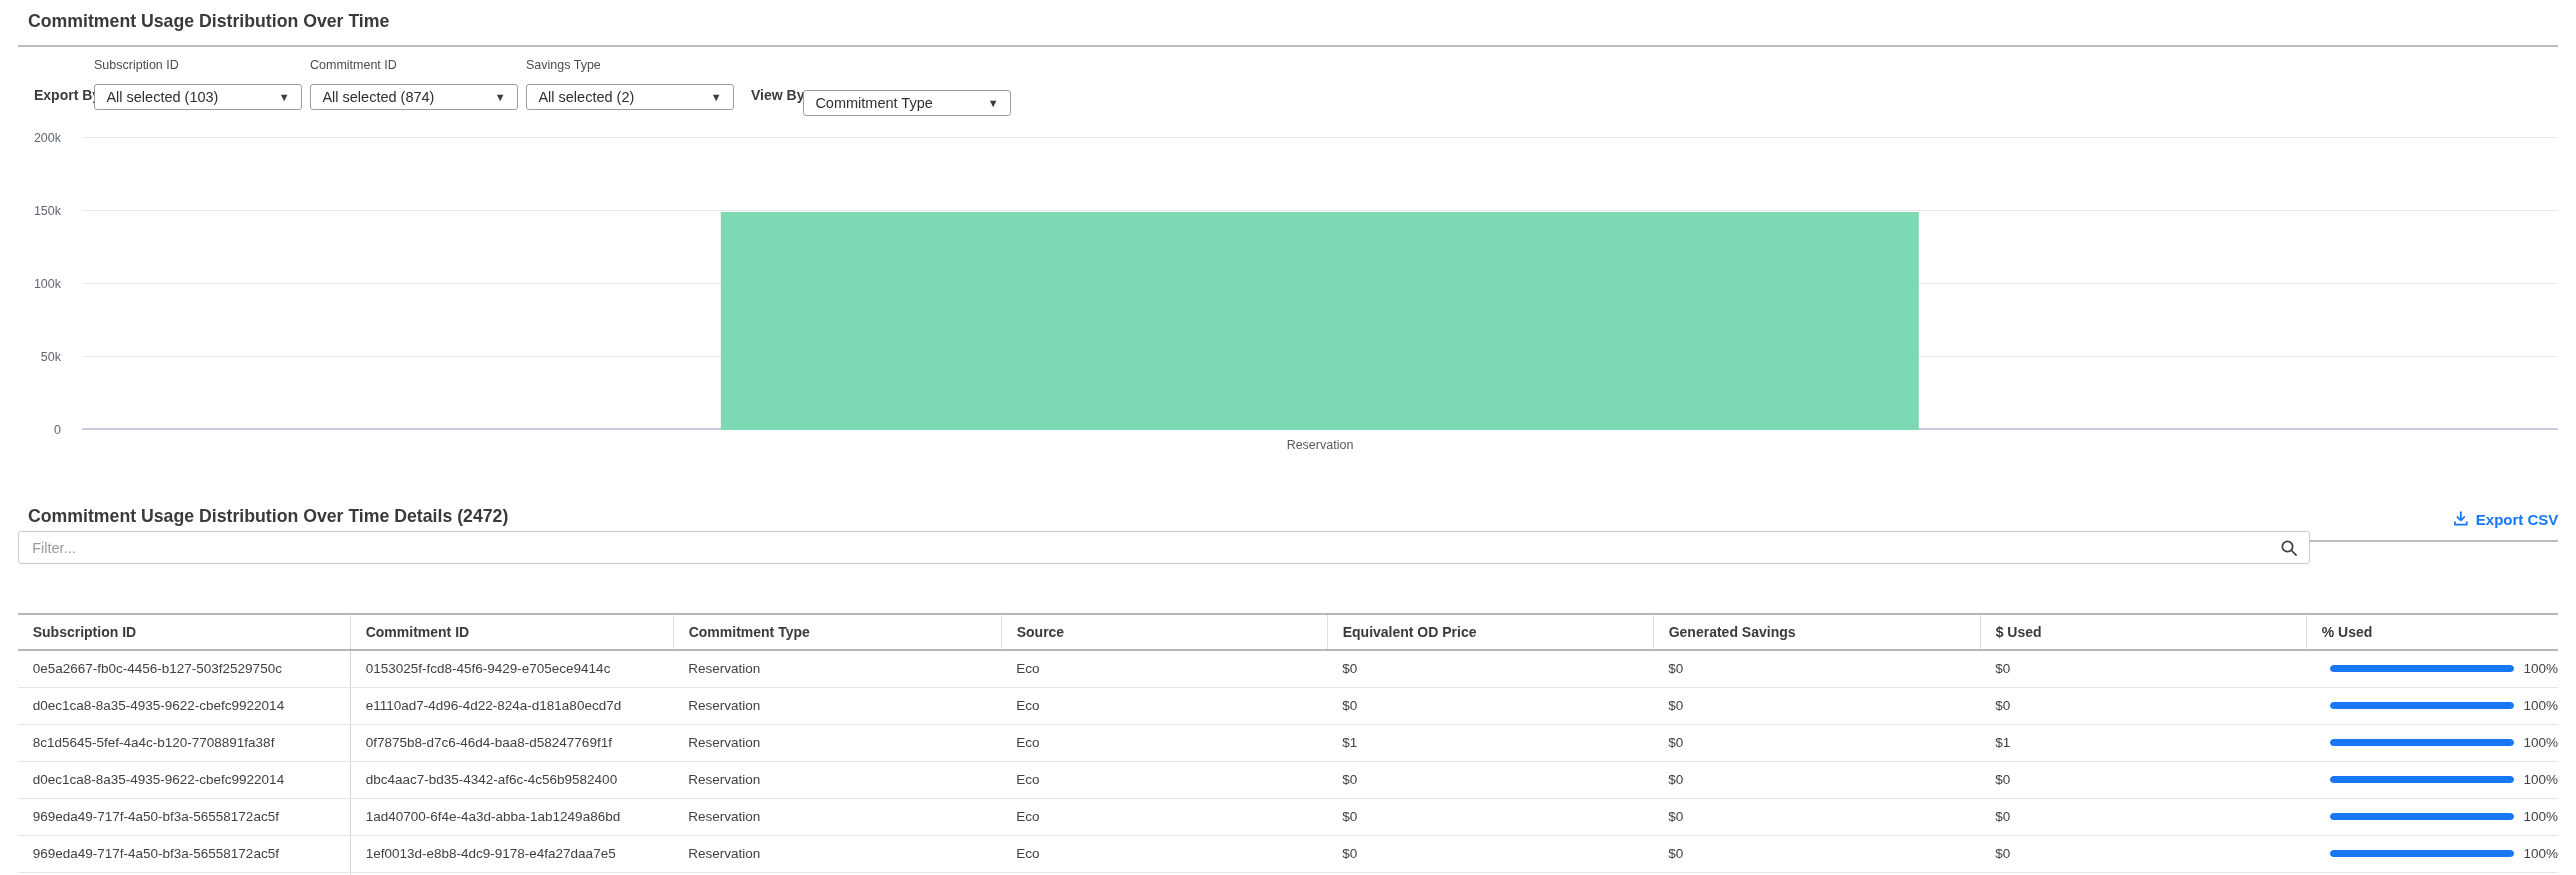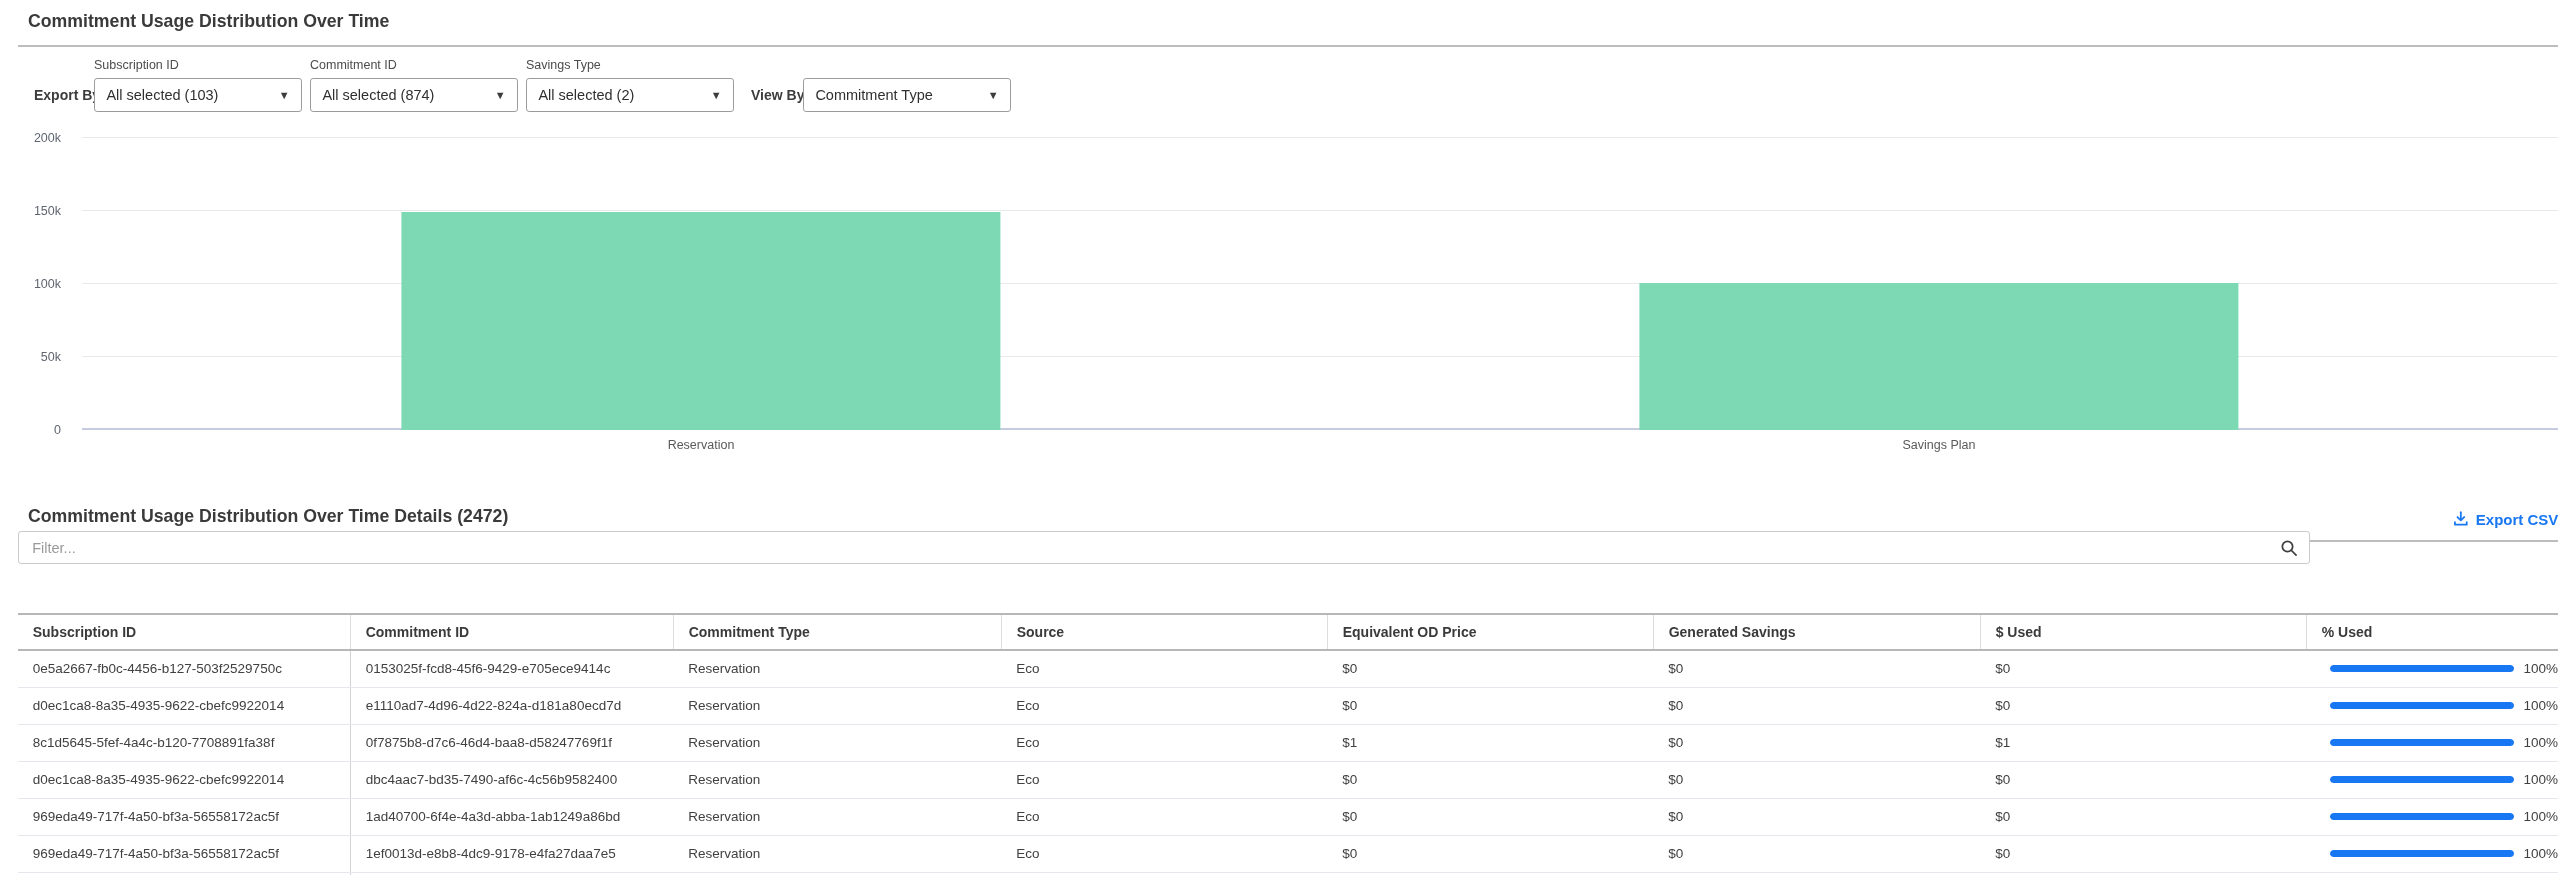--- a/index.html
+++ b/index.html
@@ -17,23 +17,23 @@
 
   
   #filter-by-label { position:absolute; left:34px; top:87px; font-size:14px; font-weight:700; color:#3c3c3c; }
   #view-by-label   { position:absolute; left:751px; top:87px; font-size:14px; font-weight:700; color:#3c3c3c; }
   .filter-group { position:absolute; top:58px; width:208px; }
   #filters .filter-group:nth-child(1){ left:94px; }
   #filters .filter-group:nth-child(2){ left:310px; }
   #filters .filter-group:nth-child(3){ left:526px; }
   .filter-label { display:block; font-size:12.5px; color:#4c4c4c; margin-bottom:6.2px; white-space:nowrap; }
   .selectbox {
-    height:34px; border:1px solid #9b9b9b; border-radius:3.1px; background:#fff;
+    height:26px; border:1px solid #9b9b9b; border-radius:3.1px; background:#fff;
     display:flex; align-items:center; justify-content:space-between;
-    padding:0 11.4px 0 11.4px; cursor:pointer;
+    padding:0 11.4px 0 11.4px; cursor:pointer;margin-top:12px;
   }
   .select-value { font-size:14.5px; color:#2f2f2f; white-space:nowrap; }
   .select-caret::after { content:"▼"; font-size:11px; color:#3c3c3c; }
   #view-by-group { position:absolute; left:803px; top:78px; width:208px; }
 
   
   #chart { position:absolute; left:82px; top:138px; width:2476px; height:292px; }
   .gridline { position:absolute; left:0; right:0; height:1px; background:#e9e9ec; }
   .gridline.axis { height:1.6px; background:#c6cbe2; }
   .ytick { position:absolute; right:calc(100% + 21px); font-size:12.5px; color:#5f6670; white-space:nowrap; transform:translateY(50%); }
@@ -129,24 +129,20 @@
     <div class="gridline" style="bottom: 50%;"></div>
     <div class="ytick" style="bottom: 50%;">100k</div>
     <div class="gridline" style="bottom: 75%;"></div>
     <div class="ytick" style="bottom: 75%;">150k</div>
     <div class="gridline" style="bottom: 100%;"></div>
     <div class="ytick" style="bottom: 100%;">200k</div>
     <div id="bars">
       <div class="band">
         <div class="bar" style="height: 74.5%; background: rgb(125, 217, 179);"></div>
         <div class="xlabel">Reservation</div>
-      </div>
-      <div class="band">
-        <div class="bar" style="height: 50.5%; background: rgb(125, 217, 179);"></div>
-        <div class="xlabel">Savings Plan</div>
       </div>
     </div>
   </div>
 
 <h2 class="section-title" id="details-title">Commitment Usage Distribution Over Time Details (2472)</h2>
 <a id="export-csv">
   <svg width="17.7" height="17.7" viewBox="0 0 24 24" fill="none" stroke="#1877f2" stroke-width="2.4" stroke-linecap="round" stroke-linejoin="round">
     <path d="M12 3v10"></path>
       <path d="M7.5 9.5 12 14l4.5-4.5"></path>
       <path d="M4 16.5V20h16v-3.5"></path>
@@ -234,21 +230,21 @@
             <div class="pct-wrap">
               <div class="pct-track">
                 <div class="pct-fill" style="width: 100%; background: rgb(24, 119, 242);"></div>
               </div>
               <span class="pct-label">100%</span>
             </div>
           </td>
         </tr>
         <tr>
           <td>d0ec1ca8-8a35-4935-9622-cbefc9922014</td>
-          <td>dbc4aac7-bd35-7490-af6c-4c56b9582400</td>
+          <td>dbc4aac7-bd35-4342-af6c-4c56b9582400</td>
           <td>Reservation</td>
           <td>Eco</td>
           <td>$0</td>
           <td>$0</td>
           <td>$0</td>
           <td class="pct-cell">
             <div class="pct-wrap">
               <div class="pct-track">
                 <div class="pct-fill" style="width: 100%; background: rgb(24, 119, 242);"></div>
               </div>

